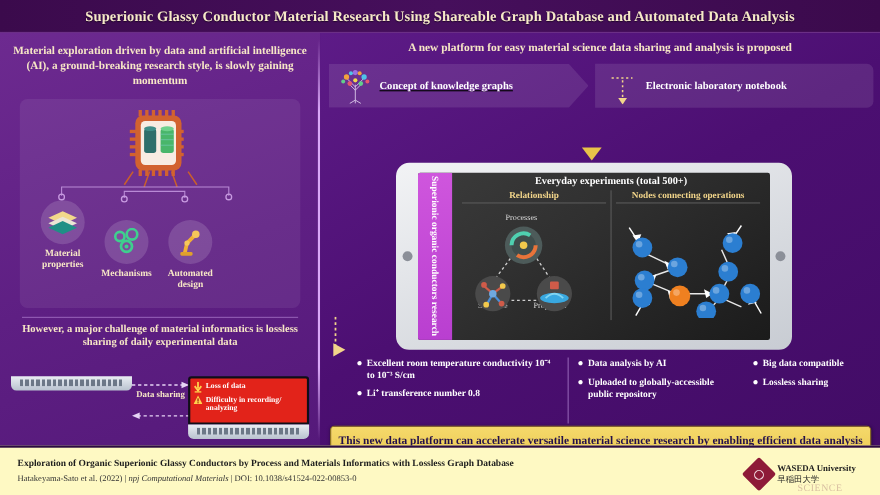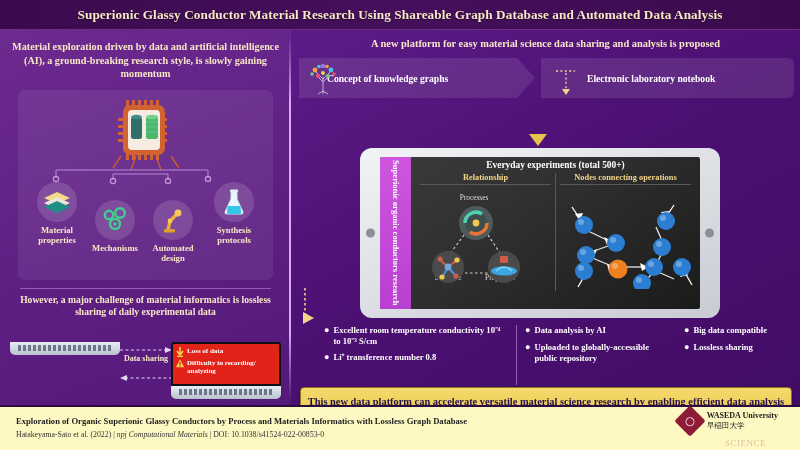--- a/index.html
+++ b/index.html
@@ -107,22 +107,23 @@
   .right-lead {
     position: absolute; left: 10px; top: 8px; width: 489px; text-align: center;
     color: #f7e7c6; font-size: 10.4px; font-weight: bold;
   }
   .chev-row { position: absolute; left: 8px; top: 28px; width: 495px; height: 42px; }
   .chev {
     position: absolute; height: 40px; display: flex; align-items: center;
     background: rgba(255,255,255,.1);
   }
   .chev-1 {
-    left: 0; width: 236px; padding-left: 28px;
+    left: 0; width: 236px; padding-left: 46px;
     clip-path: polygon(0 0, 218px 0, 236px 50%, 218px 100%, 0 100%);
+    text-decoration: underline;
   }
   .chev-2 {
     left: 242px; width: 253px; padding-left: 46px; border-radius: 0 6px 6px 0;
   }
   .chev-label { color: #fff; font-size: 9.6px; font-weight: bold; }
 
   
   .tablet {
     position: absolute; left: 360px; top: 118px; width: 360px; height: 170px;
     background: linear-gradient(160deg,#f2f3f5,#c8ccd3);
@@ -200,21 +201,21 @@
   .footer-title {
     position: absolute; left: 16px; top: 9px;
     color: #1d1d1d; font-size: 8.6px; font-weight: bold;
   }
   .footer-cite {
     position: absolute; left: 16px; top: 23px;
     color: #333; font-size: 7.8px;
   }
   .footer-cite em { font-style: italic; }
   .logo-box {
-    position: absolute; right: 22px; top: 3px;
+    position: absolute; right: 22px; top: 13px;
     display: flex; align-items: center; gap: 6px;
   }
   .logo-diamond {
     width: 22px; height: 22px; background: #8e1b38;
     transform: rotate(45deg); border-radius: 2px;
     display: flex; align-items: center; justify-content: center;
   }
   .logo-diamond i {
     width: 9px; height: 9px; border-radius: 50%;
     border: 1.6px solid #f0d7de; display:block;
@@ -339,30 +340,20 @@
                   <path d="M8 24 L10 15 L17 8"></path>
                 </g>
                 <circle cx="18" cy="7" r="3.4" fill="#f6c75a"></circle>
                 <circle cx="10" cy="15" r="2.4" fill="#f6c75a"></circle>
                 <rect x="4" y="23" width="11" height="3.4" rx="1.2" fill="#e0a02b"></rect>
               </svg>
             </div>
             <div class="icon-label">Automated design</div>
           </div>
 
-          <div class="icon-item" style="left:185px;top:14px">
-            <div class="icon-circle">
-              <svg width="24" height="28" viewBox="0 0 24 28">
-                <path d="M9 3 L9 11 L3 24 Q2.5 26 5 26 L19 26 Q21.5 26 21 24 L15 11 L15 3 Z" fill="#e8f6fb" stroke="#cfe8f2" stroke-width="1"></path>
-                <path d="M5.6 18 L18.4 18 L19 24 Q19.4 26 17 26 L7 26 Q4.6 26 5 24 Z" fill="#36c4e8"></path>
-                <rect x="8" y="1.5" width="8" height="2.6" rx="1" fill="#dff1f8"></rect>
-              </svg>
-            </div>
-            <div class="icon-label">Synthesis protocols</div>
-          </div>
         </div>
       </div>
 
       <div class="sep-line"></div>
       <div class="however-text">However, a major challenge of material informatics is lossless sharing of daily experimental data</div>
 
       <div class="laptops">
 
         <div class="laptop" style="left:10px;top:8px">
           <div class="kbd"></div>

